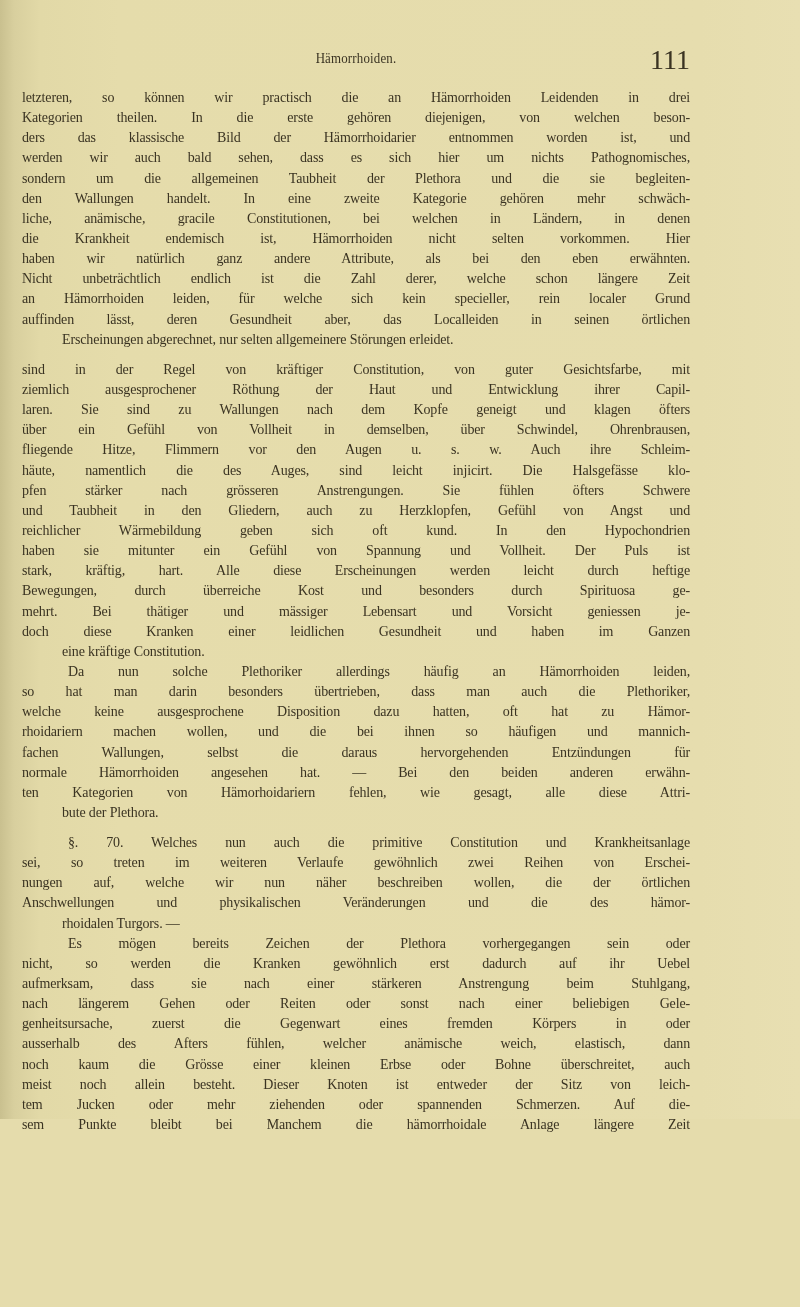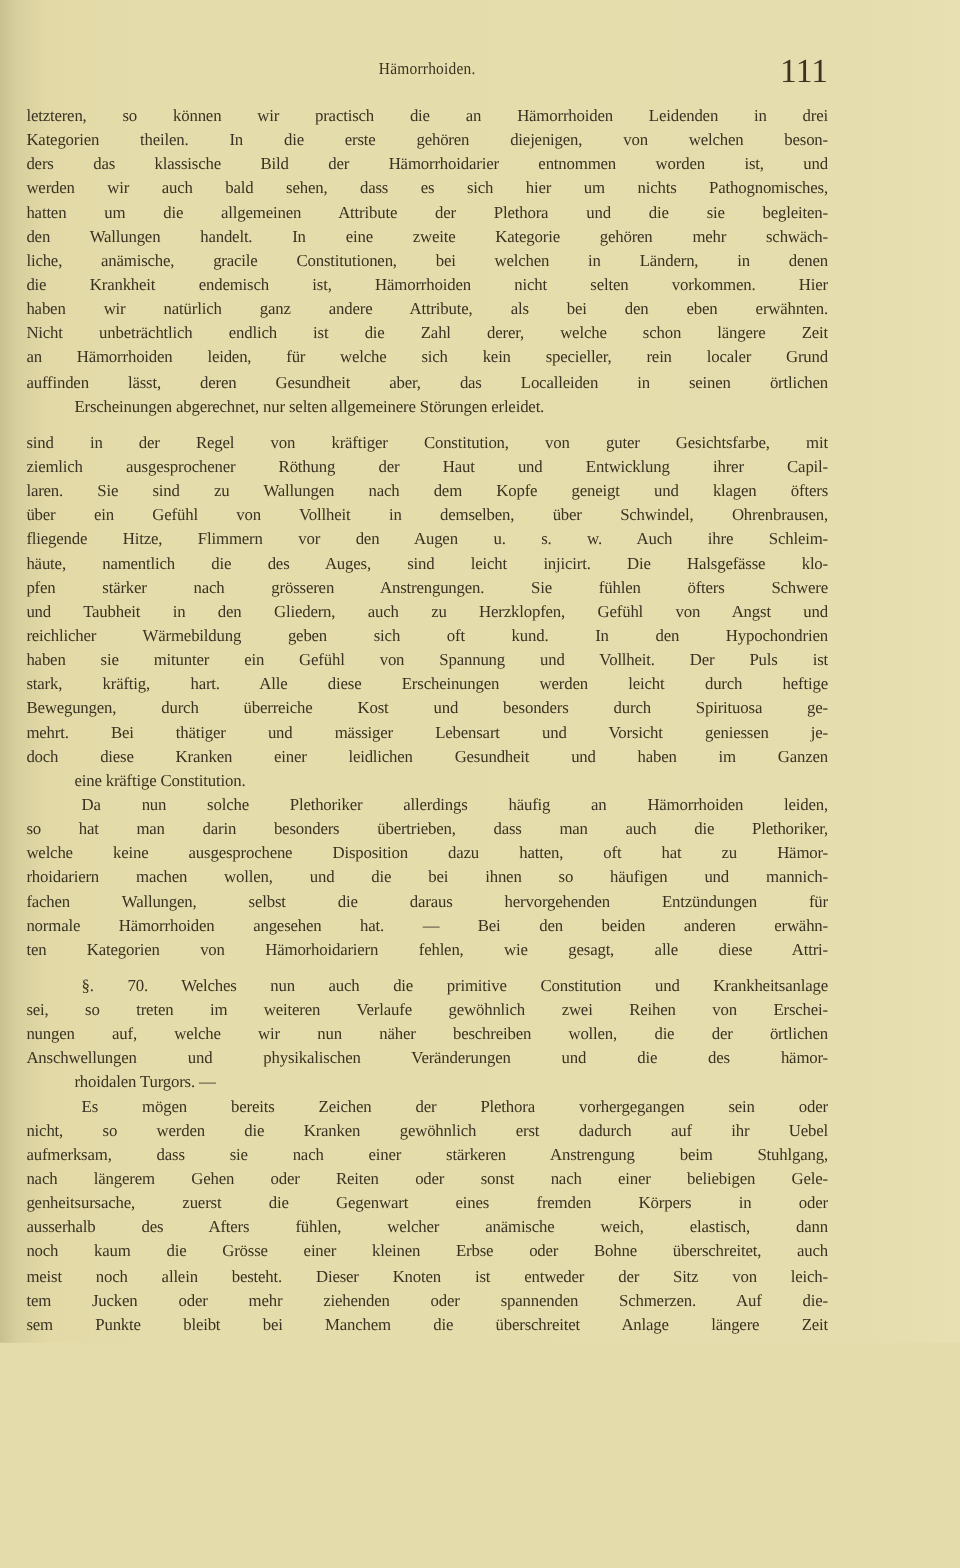--- a/index.html
+++ b/index.html
@@ -74,21 +74,21 @@
     <div class="page-number">111</div>
   </div>
 
   <div class="body">
 
     <div>
       <span class="line">letzteren, so können wir practisch die an Hämorrhoiden Leidenden in drei</span>
       <span class="line">Kategorien theilen. In die erste gehören diejenigen, von welchen beson-</span>
       <span class="line">ders das klassische Bild der Hämorrhoidarier entnommen worden ist, und</span>
       <span class="line">werden wir auch bald sehen, dass es sich hier um nichts Pathognomisches,</span>
-      <span class="line">hatten um die allgemeinen Attribute der Plethora und die sie begleiten-</span>
+      <span class="line">sondern um die allgemeinen Taubheit der Plethora und die sie begleiten-</span>
       <span class="line">den Wallungen handelt. In eine zweite Kategorie gehören mehr schwäch-</span>
       <span class="line">liche, anämische, gracile Constitutionen, bei welchen in Ländern, in denen</span>
       <span class="line">die Krankheit endemisch ist, Hämorrhoiden nicht selten vorkommen. Hier</span>
       <span class="line">haben wir natürlich ganz andere Attribute, als bei den eben erwähnten.</span>
       <span class="line">Nicht unbeträchtlich endlich ist die Zahl derer, welche schon längere Zeit</span>
       <span class="line">an Hämorrhoiden leiden, für welche sich kein specieller, rein localer Grund</span>
       <span class="line">auffinden lässt, deren Gesundheit aber, das Localleiden in seinen örtlichen</span>
       <span class="line last">Erscheinungen abgerechnet, nur selten allgemeinere Störungen erleidet.</span>
     </div>
 
@@ -113,20 +113,21 @@
     </div>
 
     <div>
       <span class="line indent">Da nun solche Plethoriker allerdings häufig an Hämorrhoiden leiden,</span>
       <span class="line">so hat man darin besonders übertrieben, dass man auch die Plethoriker,</span>
       <span class="line">welche keine ausgesprochene Disposition dazu hatten, oft hat zu Hämor-</span>
       <span class="line">rhoidariern machen wollen, und die bei ihnen so häufigen und mannich-</span>
       <span class="line">fachen Wallungen, selbst die daraus hervorgehenden Entzündungen für</span>
       <span class="line">normale Hämorrhoiden angesehen hat. — Bei den beiden anderen erwähn-</span>
       <span class="line">ten Kategorien von Hämorhoidariern fehlen, wie gesagt, alle diese Attri-</span>
+      <span class="line last">bute der Plethora.</span>
     </div>
 
     <div class="para-gap"></div>
 
     <div>
       <span class="line indent"><span class="section-mark">§. 70.</span> <span>Welches nun auch die primitive Constitution und Krankheitsanlage</span></span>
       <span class="line">sei, so treten im weiteren Verlaufe gewöhnlich zwei Reihen von Erschei-</span>
       <span class="line">nungen auf, welche wir nun näher beschreiben wollen, die der örtlichen</span>
       <span class="line">Anschwellungen und physikalischen Veränderungen und die des hämor-</span>
       <span class="line last">rhoidalen Turgors. —</span>
@@ -135,17 +136,17 @@
     <div>
       <span class="line indent">Es mögen bereits Zeichen der Plethora vorhergegangen sein oder</span>
       <span class="line">nicht, so werden die Kranken gewöhnlich erst dadurch auf ihr Uebel</span>
       <span class="line">aufmerksam, dass sie nach einer stärkeren Anstrengung beim Stuhlgang,</span>
       <span class="line">nach längerem Gehen oder Reiten oder sonst nach einer beliebigen Gele-</span>
       <span class="line">genheitsursache, zuerst die Gegenwart eines fremden Körpers in oder</span>
       <span class="line">ausserhalb des Afters fühlen, welcher anämische weich, elastisch, dann</span>
       <span class="line">noch kaum die Grösse einer kleinen Erbse oder Bohne überschreitet, auch</span>
       <span class="line">meist noch allein besteht. Dieser Knoten ist entweder der Sitz von leich-</span>
       <span class="line">tem Jucken oder mehr ziehenden oder spannenden Schmerzen. Auf die-</span>
-      <span class="line">sem Punkte bleibt bei Manchem die überschreitet Anlage längere Zeit</span>
+      <span class="line">sem Punkte bleibt bei Manchem die hämorrhoidale Anlage längere Zeit</span>
     </div>
 
   </div>
 </div>
 
 </body></html>

